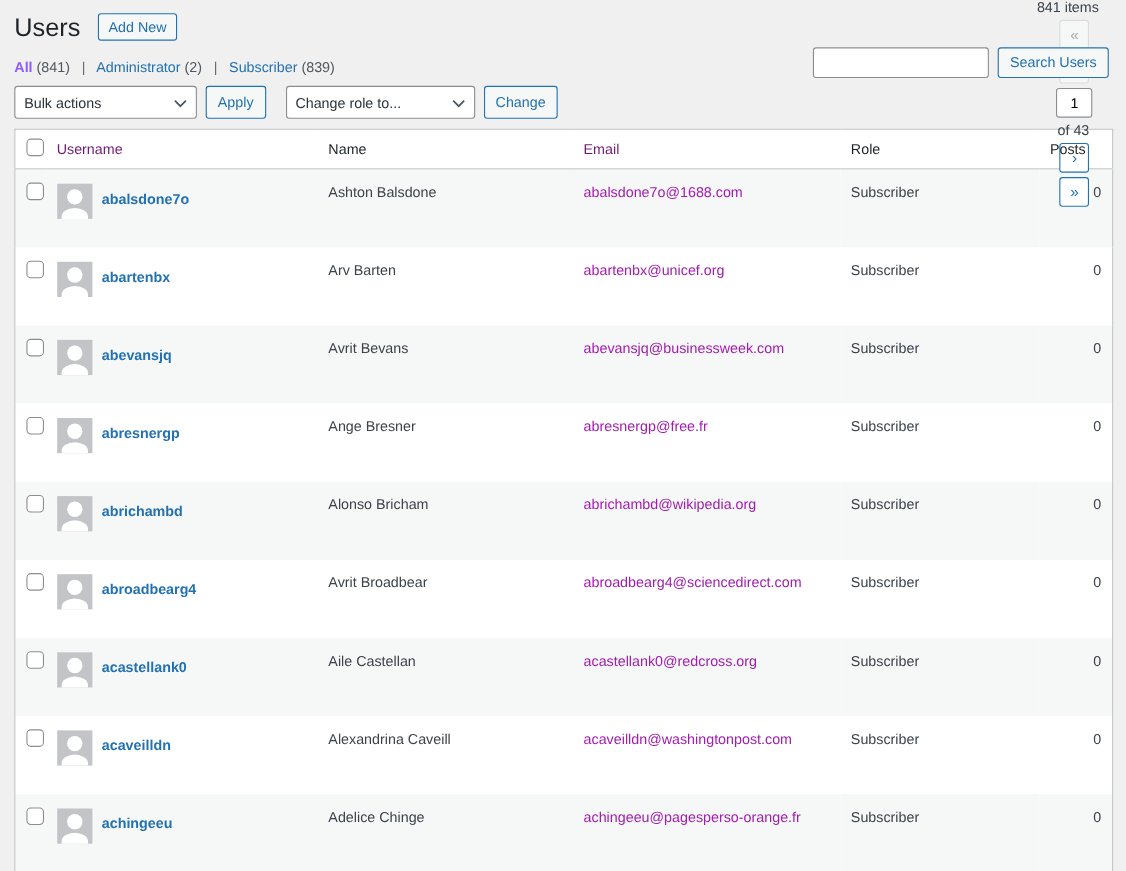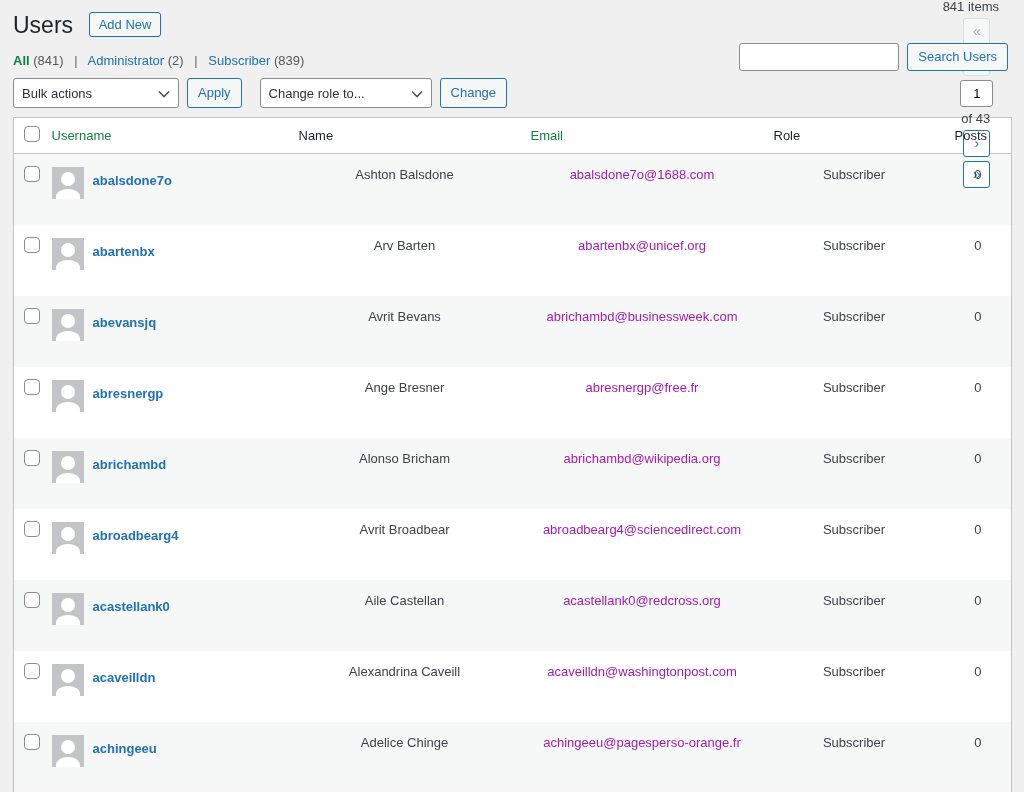--- a/index.html
+++ b/index.html
@@ -32,21 +32,21 @@
     padding: 5px 9px;
     cursor: pointer;
     text-decoration: none;
     font-family: "Liberation Sans", sans-serif;
   }
   .add-new-btn { margin-left: 12px; vertical-align: 4px; }
 
   
   .subsubsub { margin-top: 13px; height: 17px; font-size: 13px; color: #646970; }
   .subsubsub a { color: #2271b1; text-decoration: none; }
-  .subsubsub .current-filter { color: #15803d; font-weight: 700; }
+  .subsubsub .current-filter { color: #8b5cf6; font-weight: 700; }
   .subsubsub .count { color: #50575e; font-weight: 400; }
   .subsubsub .sep { margin: 0 7px; color: #646970; }
 
   
   .search-box {
     position: absolute; top: 43px; right: 16px;
     display: flex; gap: 8px; align-items: flex-start;
   }
   .search-input {
     width: 160px; height: 28px;
@@ -113,37 +113,37 @@
     border: 1px solid #c3c4c7;
     box-shadow: 0 1px 1px rgba(0,0,0,.04);
   }
   .users-table thead th {
     padding: 8px 10px;
     text-align: left; font-weight: 400; font-size: 13px;
     color: #1d2327;
     border-bottom: 1px solid #c3c4c7;
     background: #fff;
   }
-  .users-table thead th a { color: #15803d; text-decoration: none; }
+  .users-table thead th a { color: #701a75; text-decoration: none; }
   .col-cb { width: 28px; }
   .col-username { width: 247px; }
   .col-name { width: 232px; }
   .col-email { width: 243px; }
   .col-role { width: 181px; }
   .col-posts { width: 67px; }
   th.cb-head, th.cb-cell { padding: 9px 0 0 9px; vertical-align: top; }
   .users-table th.posts-head { text-align: left; padding-right: 26px; }
 
   .users-table tbody tr { height: 71px; }
   .users-table tbody tr:nth-child(odd)  { background: #f6f7f7; }
   .users-table tbody tr:nth-child(even) { background: #fff; }
   .users-table tbody td, .users-table tbody th {
     vertical-align: top; font-size: 13px; color: #3c434a;
   }
-  .users-table tbody td { padding: 13px 10px 0; text-align: center; }
+  .users-table tbody td { padding: 13px 10px 0; }
   .users-table tbody th.cb-cell { padding-top: 12px; }
   td.username-cell { padding: 7px 10px 0 11px; }
   .user-flex { display: flex; gap: 9px; align-items: flex-start; }
   .username-link { color: #2271b1; font-weight: 700; text-decoration: none; padding-top: 6px; display: inline-block; }
   .email-link { color: #a21caf; text-decoration: none; }
   td.posts-cell { text-align: right; padding-right: 36px; color: #3c434a; }
 
   
   .avatar {
     position: relative; display: inline-block;
@@ -289,21 +289,21 @@
     <td class="username-cell">
       <div class="user-flex">
         <span class="avatar">
           <span class="av-head"></span>
           <span class="av-body"></span>
         </span>
         <a class="username-link">abevansjq</a>
       </div>
     </td>
     <td>Avrit Bevans</td>
-    <td><a class="email-link">abrichambd@businessweek.com</a></td>
+    <td><a class="email-link">abevansjq@businessweek.com</a></td>
     <td>Subscriber</td>
     <td class="posts-cell">0</td>
   </tr>
 
   <tr>
     <th class="cb-cell"><input type="checkbox" class="wp-cb" style=""></th>
     <td class="username-cell">
       <div class="user-flex">
         <span class="avatar">
           <span class="av-head"></span>

